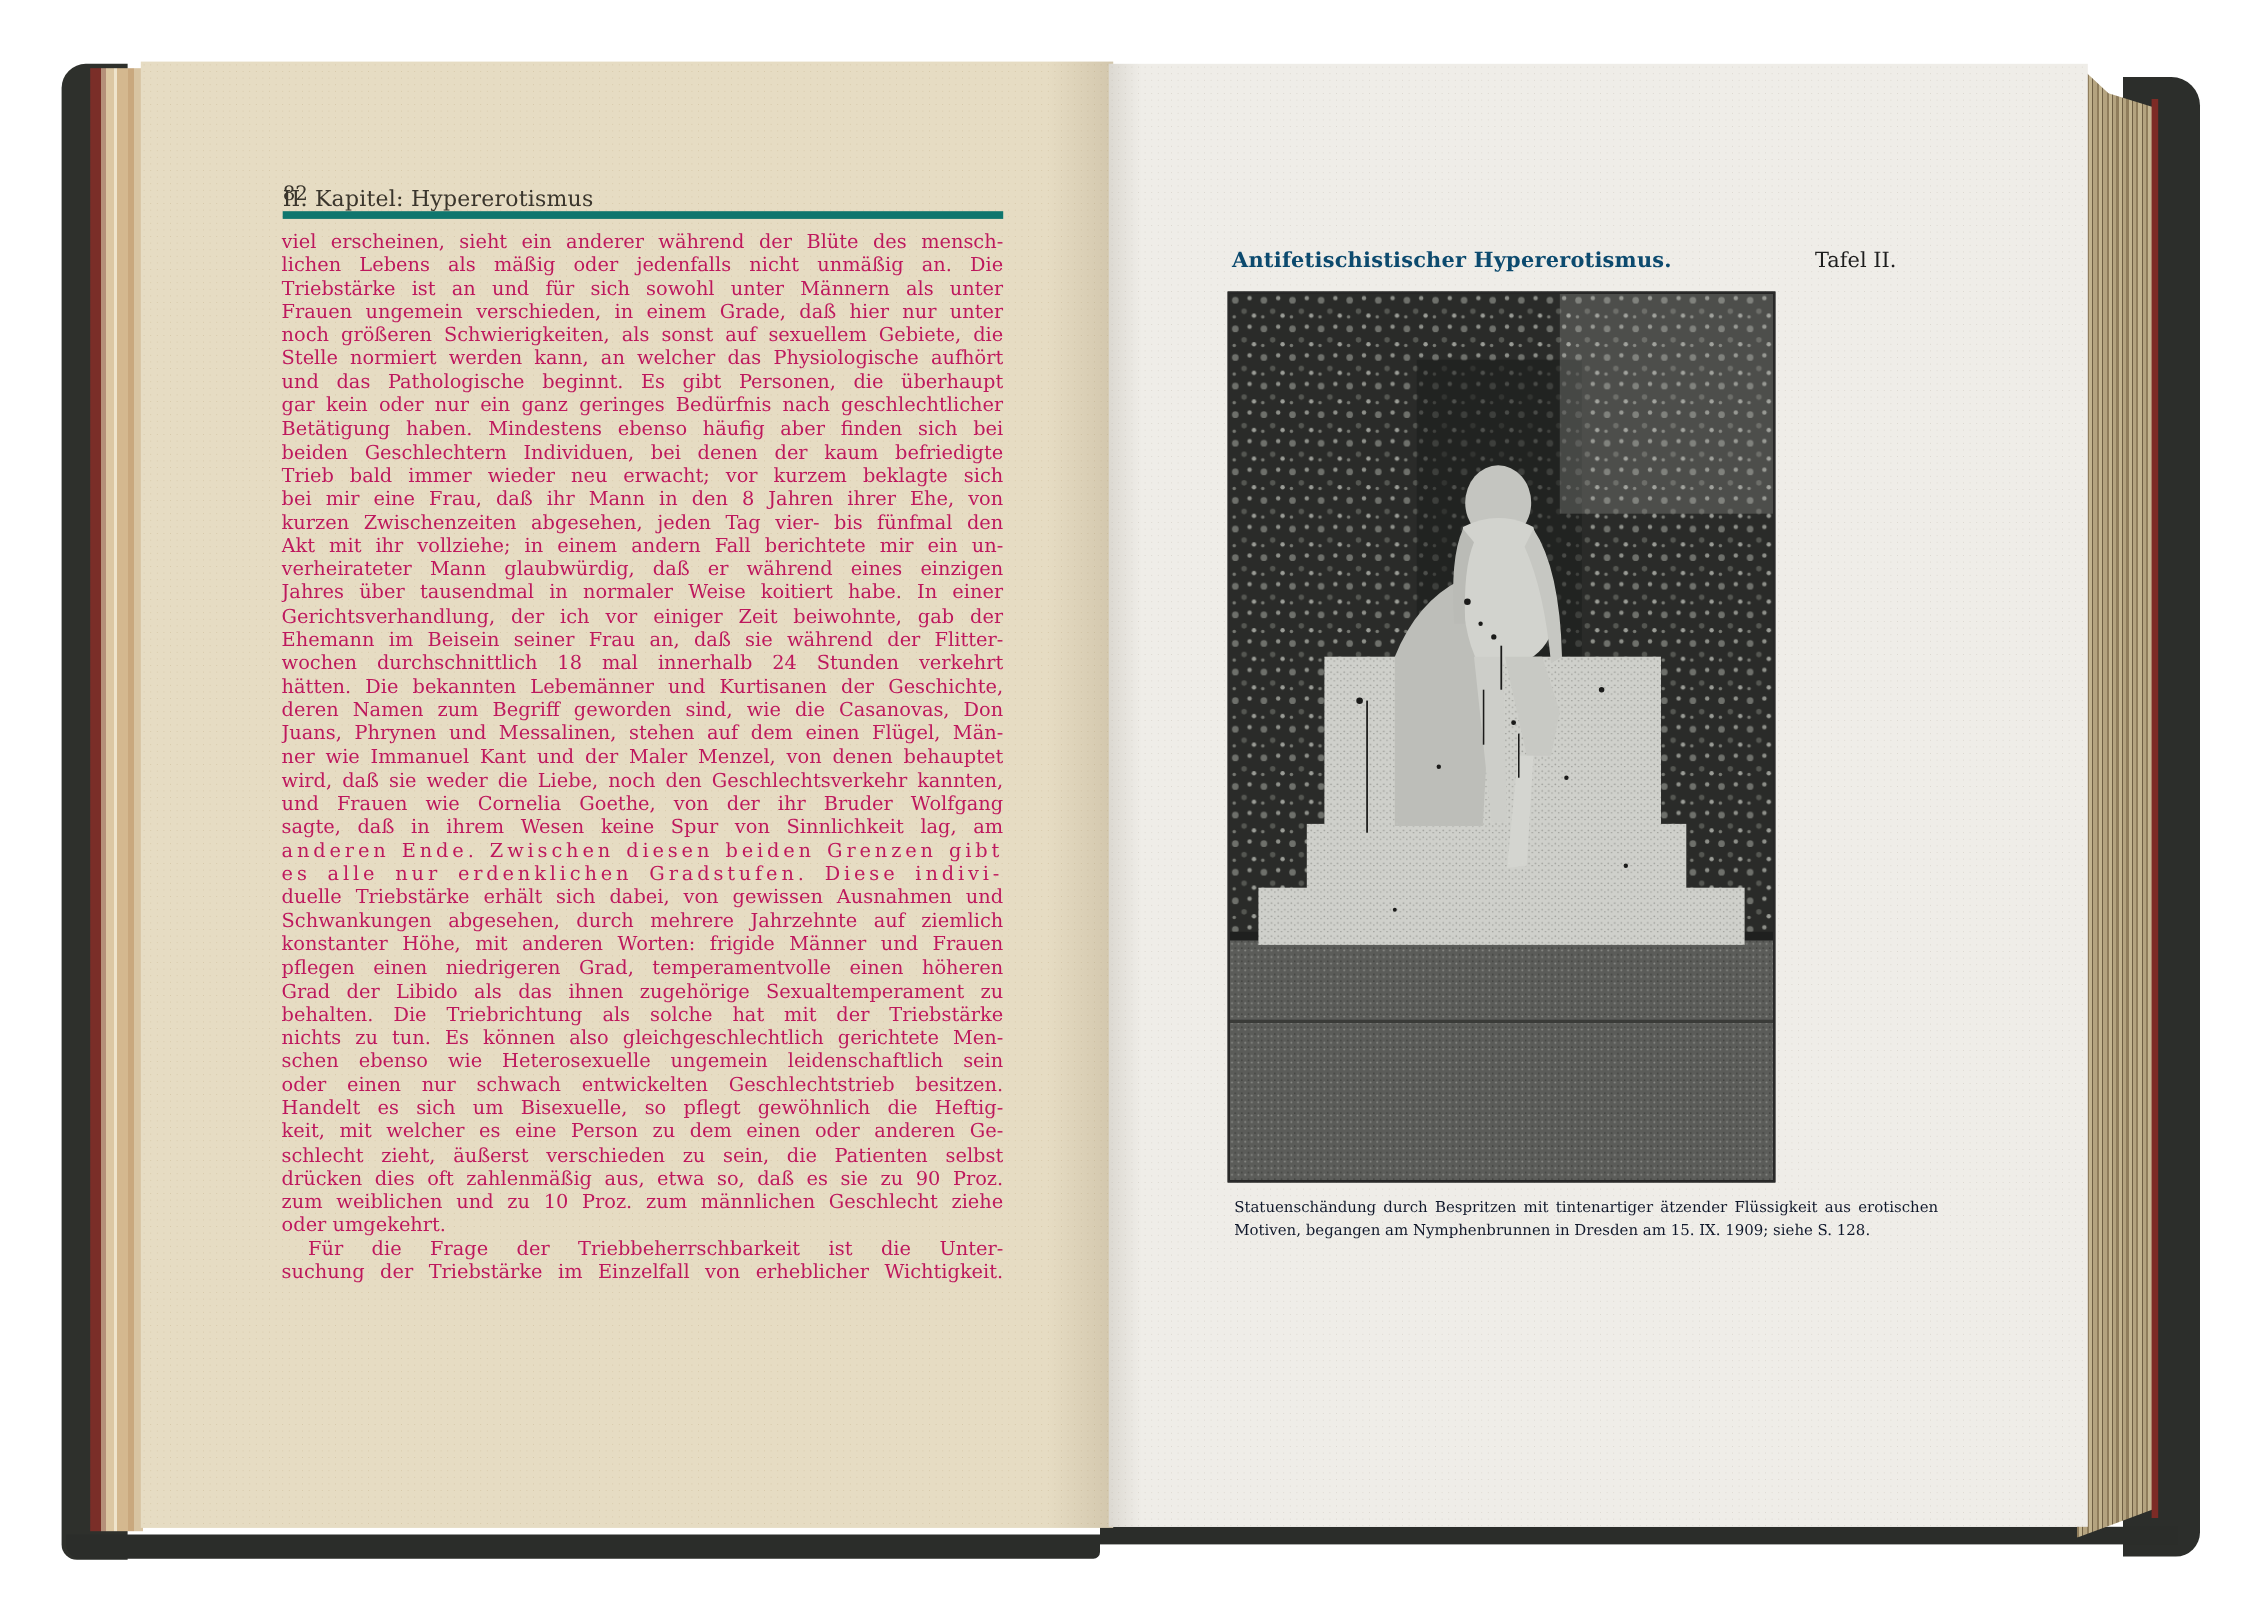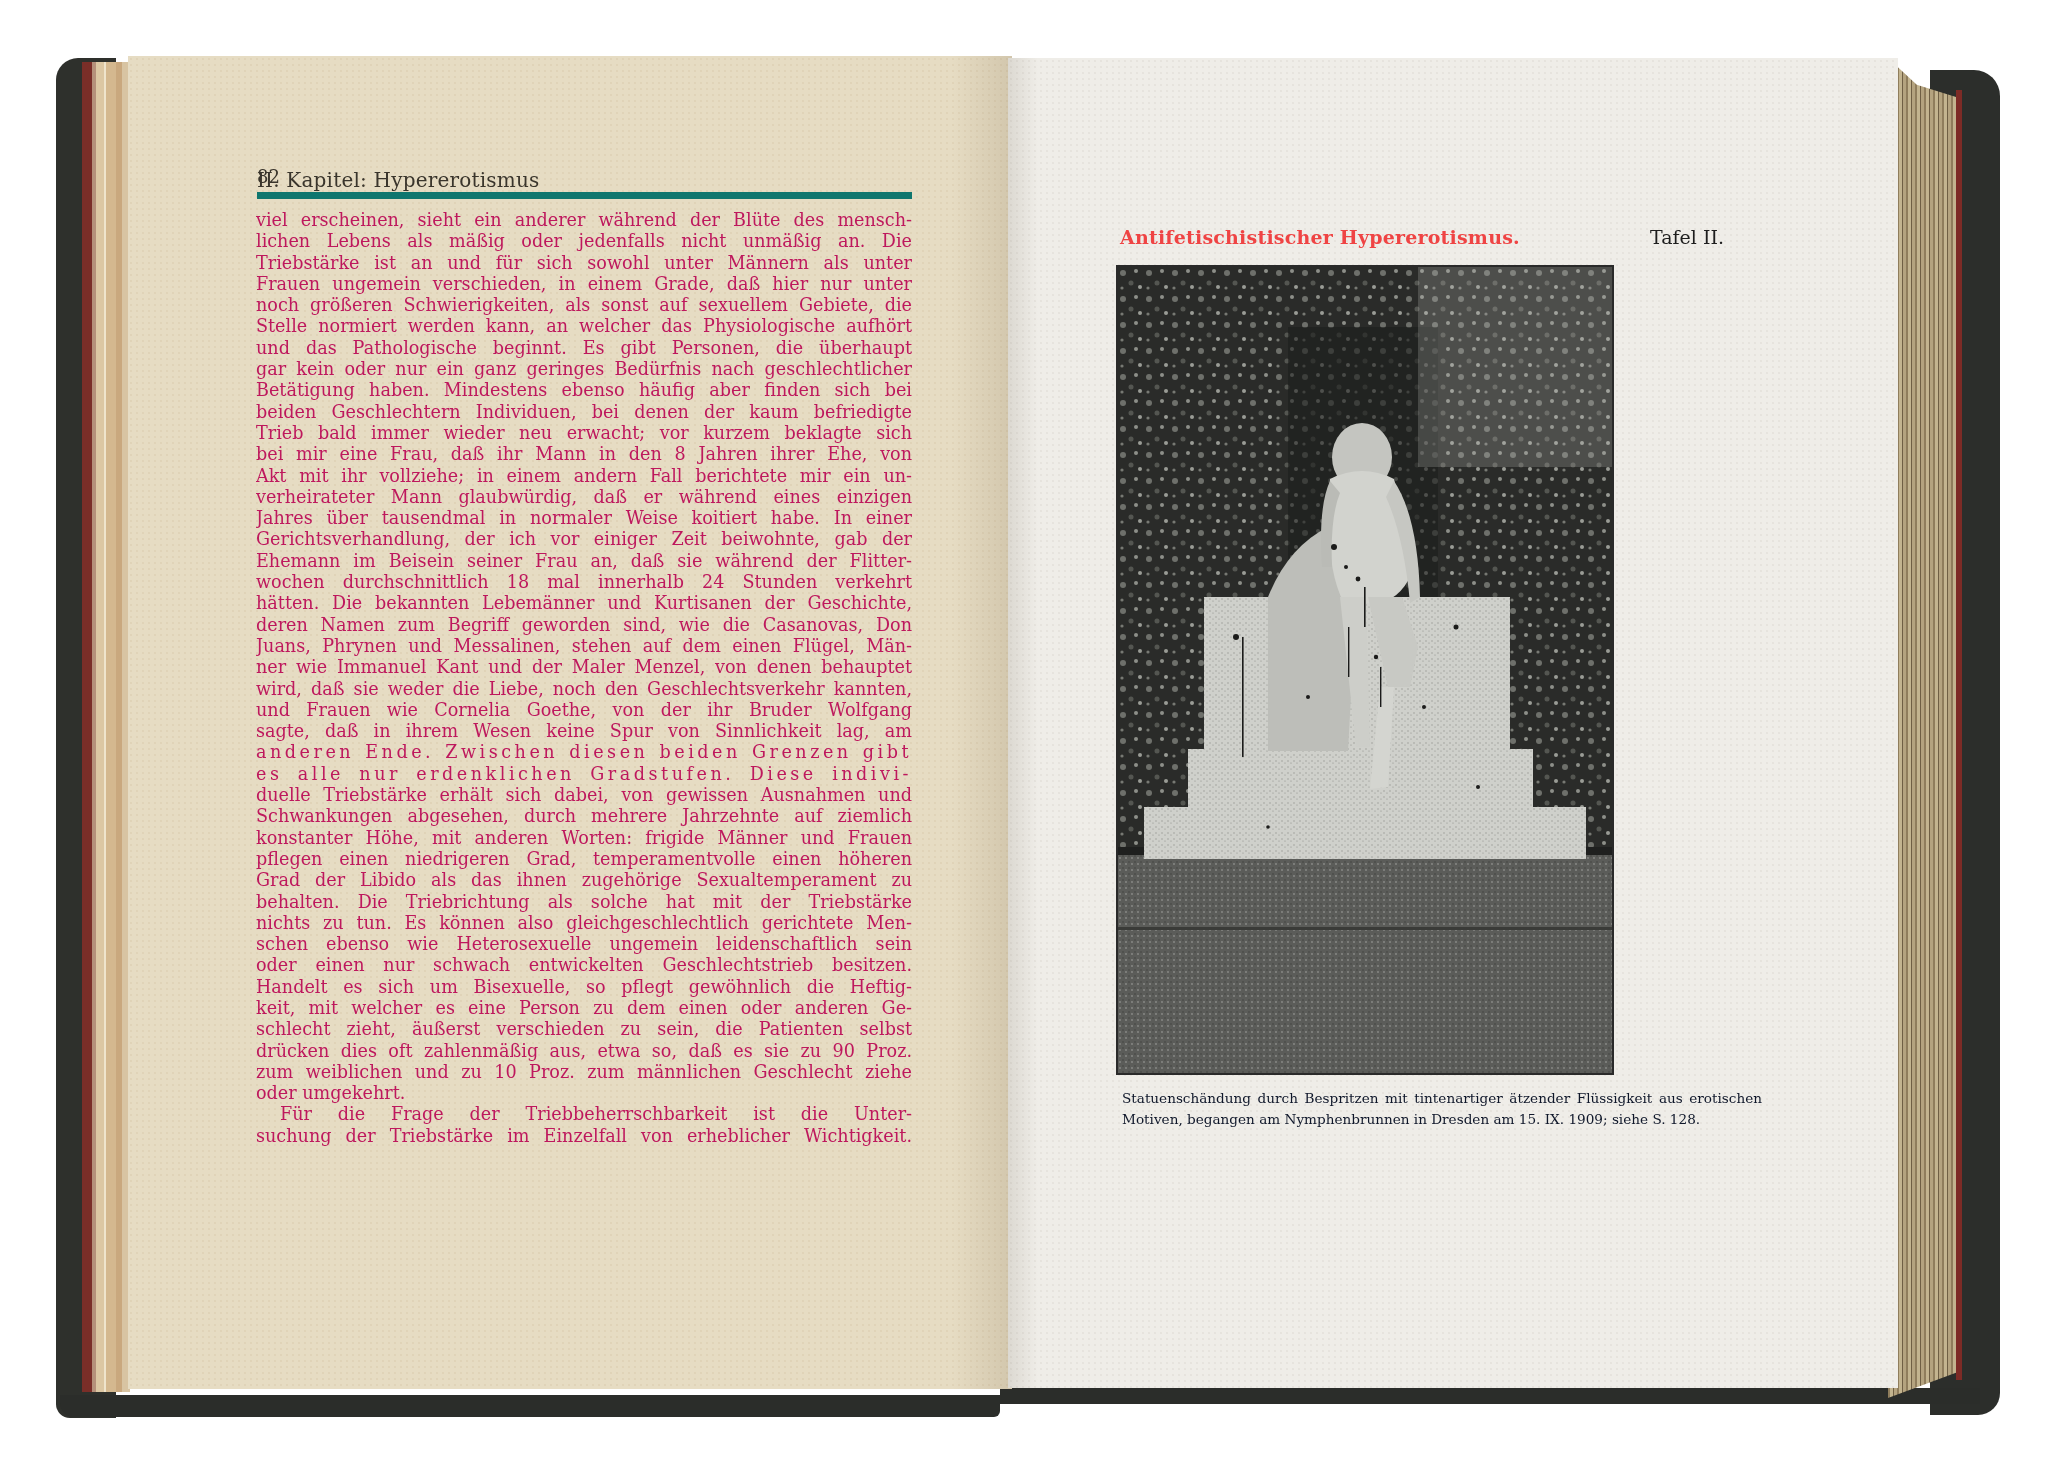--- a/index.html
+++ b/index.html
@@ -76,21 +76,21 @@
     .line {
       display: block; white-space: nowrap; text-align: justify; text-align-last: justify;
       height: 21.3px; overflow: hidden;
     }
     .line.last { text-align-last: left; }
     .line.indent { padding-left: 24px; }
     .spaced { letter-spacing: 3.5px; }
     
     .plate-title {
       position: absolute; left: 1120px; top: 226px; font-weight: bold;
-      font-size: 19px; color: #ef4444; letter-spacing: 0.2px;
+      font-size: 19px; color: #0c4a6e; letter-spacing: 0.2px;
     }
     .plate-number {
       position: absolute; left: 1650px; top: 226px; font-size: 19px; color: #1e1e1e;
     }
     .photo-frame {
       position: absolute; left: 1116px; top: 265px; width: 494px; height: 806px;
       border: 2px solid #2a2a2a; background: #1f201f; overflow: hidden;
     }
     .photo-frame svg { display: block; }
     .caption {
@@ -123,20 +123,21 @@
   <span class="line">Triebstärke ist an und für sich sowohl unter Männern als unter</span>
   <span class="line">Frauen ungemein verschieden, in einem Grade, daß hier nur unter</span>
   <span class="line">noch größeren Schwierigkeiten, als sonst auf sexuellem Gebiete, die</span>
   <span class="line">Stelle normiert werden kann, an welcher das Physiologische aufhört</span>
   <span class="line">und das Pathologische beginnt. Es gibt Personen, die überhaupt</span>
   <span class="line">gar kein oder nur ein ganz geringes Bedürfnis nach geschlechtlicher</span>
   <span class="line">Betätigung haben. Mindestens ebenso häufig aber finden sich bei</span>
   <span class="line">beiden Geschlechtern Individuen, bei denen der kaum befriedigte</span>
   <span class="line">Trieb bald immer wieder neu erwacht; vor kurzem beklagte sich</span>
   <span class="line">bei mir eine Frau, daß ihr Mann in den 8 Jahren ihrer Ehe, von</span>
+  <span class="line">kurzen Zwischenzeiten abgesehen, jeden Tag vier- bis fünfmal den</span>
   <span class="line">Akt mit ihr vollziehe; in einem andern Fall berichtete mir ein un-</span>
   <span class="line">verheirateter Mann glaubwürdig, daß er während eines einzigen</span>
   <span class="line">Jahres über tausendmal in normaler Weise koitiert habe. In einer</span>
   <span class="line">Gerichtsverhandlung, der ich vor einiger Zeit beiwohnte, gab der</span>
   <span class="line">Ehemann im Beisein seiner Frau an, daß sie während der Flitter-</span>
   <span class="line">wochen durchschnittlich 18 mal innerhalb 24 Stunden verkehrt</span>
   <span class="line">hätten. Die bekannten Lebemänner und Kurtisanen der Geschichte,</span>
   <span class="line">deren Namen zum Begriff geworden sind, wie die Casanovas, Don</span>
   <span class="line">Juans, Phrynen und Messalinen, stehen auf dem einen Flügel, Män-</span>
   <span class="line">ner wie Immanuel Kant und der Maler Menzel, von denen behauptet</span>

